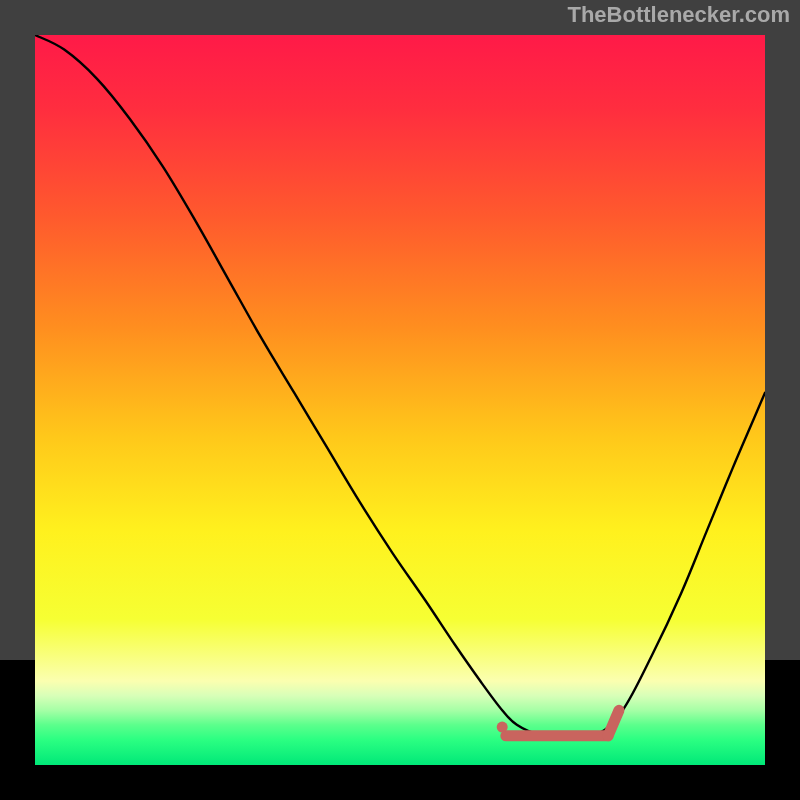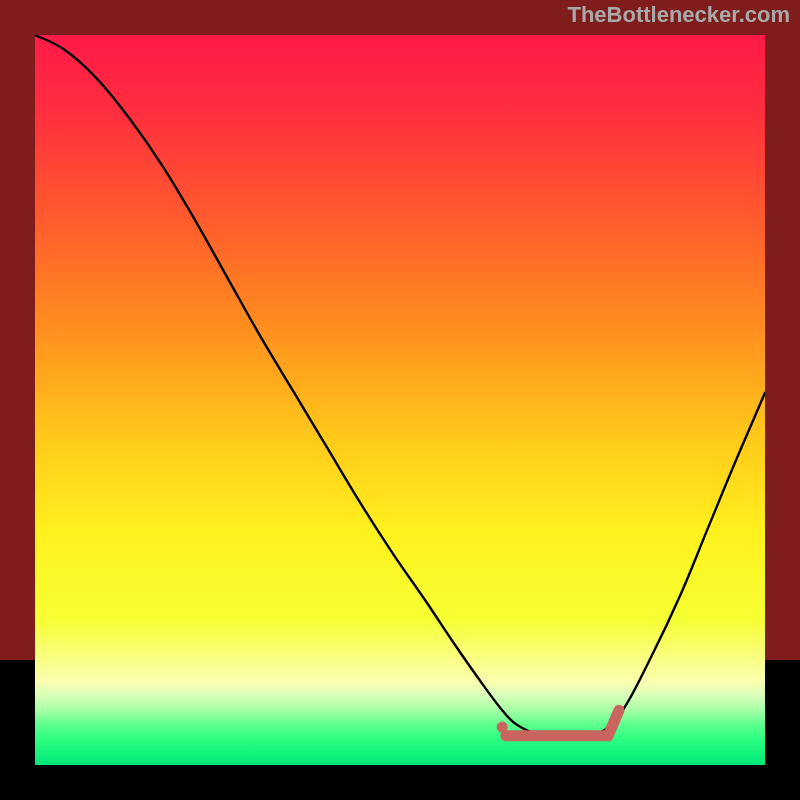--- a/index.html
+++ b/index.html
@@ -7,21 +7,21 @@
     padding: 0;
     width: 800px;
     height: 800px;
     background: #000;
     overflow: hidden;
   }
   .stage {
     position: relative;
     width: 800px;
     height: 660px;
-    background: #7f1d1d;
+    background: #404040;
   }
   .plot-area {
     position: absolute;
   }
   .watermark {
     position: absolute;
     color: #a9a9a9;
     font-family: Arial, Helvetica, sans-serif;
     font-weight: 600;
   }

